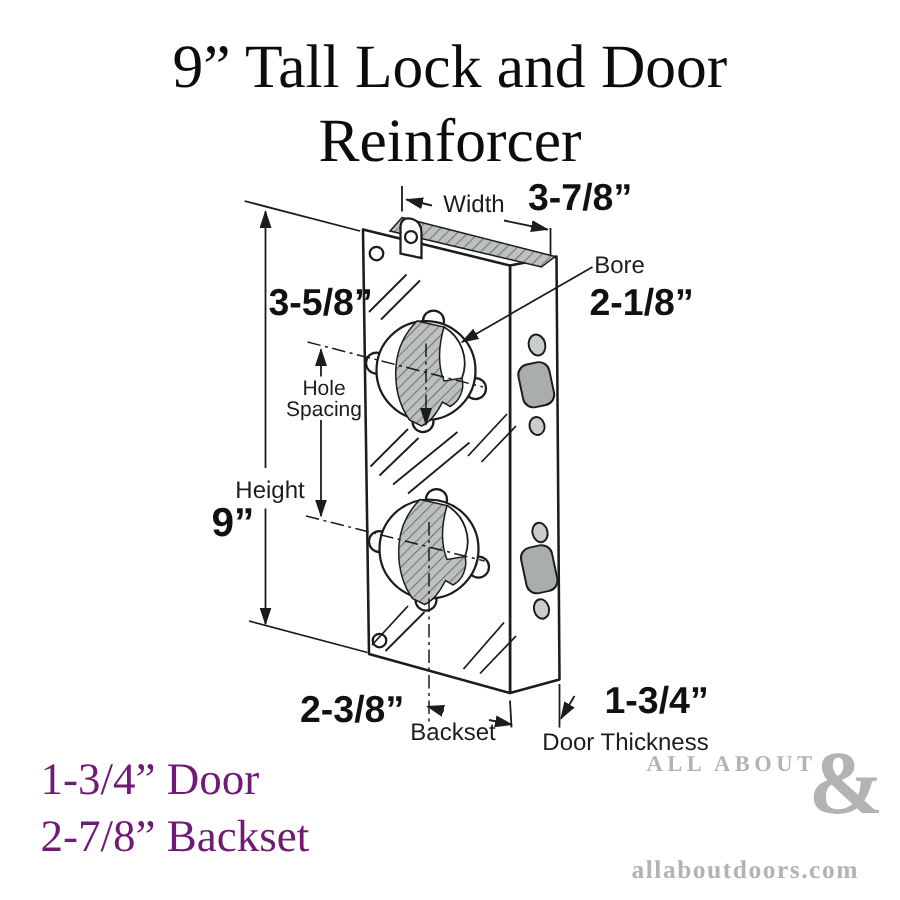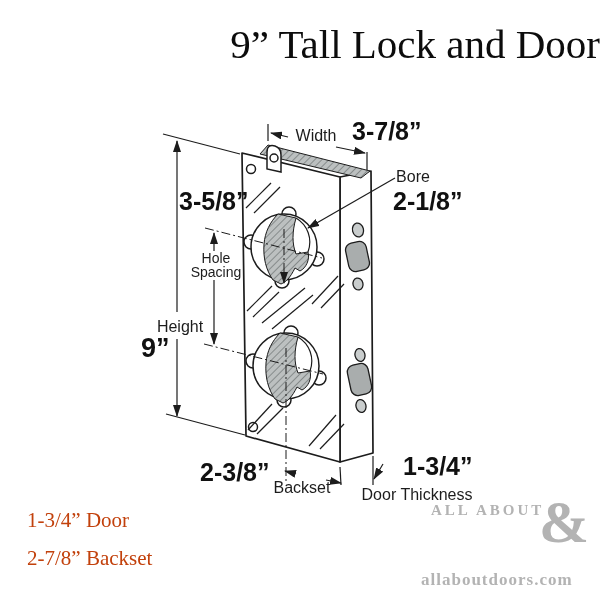--- a/index.html
+++ b/index.html
@@ -1,55 +1,56 @@
 <!DOCTYPE html>
 <html><head>
 <meta charset="utf-8">
 <style>
   html,body{margin:0;padding:0;background:#fff;}
   .page{position:relative;width:600px;height:600px;background:#ffffff;overflow:hidden;
         font-family:"Liberation Sans",sans-serif;color:#1a1a1a;}
   
-  .title{position:absolute;top:20px;left:0;width:600px;text-align:right;
+  .title{position:absolute;top:20px;left:0;width:600px;text-align:center;
          font-family:"Liberation Serif",serif;font-size:41px;line-height:49px;color:#0c0c0c;}
   
   svg.diagram{position:absolute;left:0;top:0;}
   .ln2{stroke:#1c1c1c;stroke-width:1.2;fill:none;}
   .dimln{stroke:#1c1c1c;stroke-width:1.2;fill:none;}
   .cdash{stroke:#1c1c1c;stroke-width:1;fill:none;stroke-dasharray:9 3 2 3;}
   .w{fill:#ffffff;stroke:#1c1c1c;stroke-width:1.5;}
   .h{fill:url(#hatch);stroke:#1c1c1c;stroke-width:1;}
   .n{fill:none;stroke:#1c1c1c;stroke-width:1.2;}
   .face{fill:#ffffff;stroke:#1c1c1c;stroke-width:1.7;stroke-linejoin:round;}
   .cut{fill:#a9adad;stroke:#1c1c1c;stroke-width:1.3;}
   .cutc{fill:#c9cdcd;stroke:#1c1c1c;stroke-width:1.3;}
   .t-lbl{font-family:"Liberation Sans",sans-serif;font-size:16px;fill:#1c1c1c;}
   .t-lbl-s{font-family:"Liberation Sans",sans-serif;font-size:14px;fill:#1c1c1c;}
   .t-dim{font-family:"Liberation Sans",sans-serif;font-size:25px;font-weight:bold;fill:#111;}
   .t-dim-lg{font-family:"Liberation Sans",sans-serif;font-size:27px;font-weight:bold;fill:#111;}
   
   .specs{position:absolute;left:27px;top:501px;font-family:"Liberation Serif",serif;
-         font-size:21px;line-height:38px;color:#c2410c;}
+         font-size:30px;line-height:38px;color:#701a75;}
   
   .logo{position:absolute;left:413px;top:496px;width:176px;height:96px;
         font-family:"Liberation Serif",serif;font-weight:bold;color:#b3b3b3;}
   .logo span{position:absolute;white-space:nowrap;line-height:1;}
   .logo-top{left:18px;top:7px;font-size:15px;letter-spacing:3px;}
   .logo-amp{right:0px;top:-4px;font-size:60px;}
   .logo-mid{left:0px;top:21px;font-size:30px;letter-spacing:3px;}
   .logo-bot{left:2px;top:48px;font-size:25px;letter-spacing:1.5px;}
   .logo-url{left:8px;top:75px;font-size:17px;letter-spacing:1px;}
 </style>
 </head>
 <body>
 
 <div class="page">
 
   <div class="title">
     <div>9” Tall Lock and Door</div>
+    <div>Reinforcer</div>
   </div>
 
   <svg class="diagram" width="600" height="600" viewBox="0 0 600 600">
     <defs>
       <pattern id="hatch" width="5" height="5" patternUnits="userSpaceOnUse" patternTransform="rotate(45)">
         <rect width="5" height="5" fill="#bcc0c0"></rect>
         <line x1="0" y1="0" x2="0" y2="5" stroke="#6f7474" stroke-width="1.4"></line>
       </pattern>
       <marker id="arr" viewBox="0 0 12 8" refX="11" refY="4" markerWidth="12" markerHeight="8" markerUnits="userSpaceOnUse" orient="auto-start-reverse">
         <path d="M0,0 L12,4 L0,8 Z" fill="#1c1c1c"></path>

